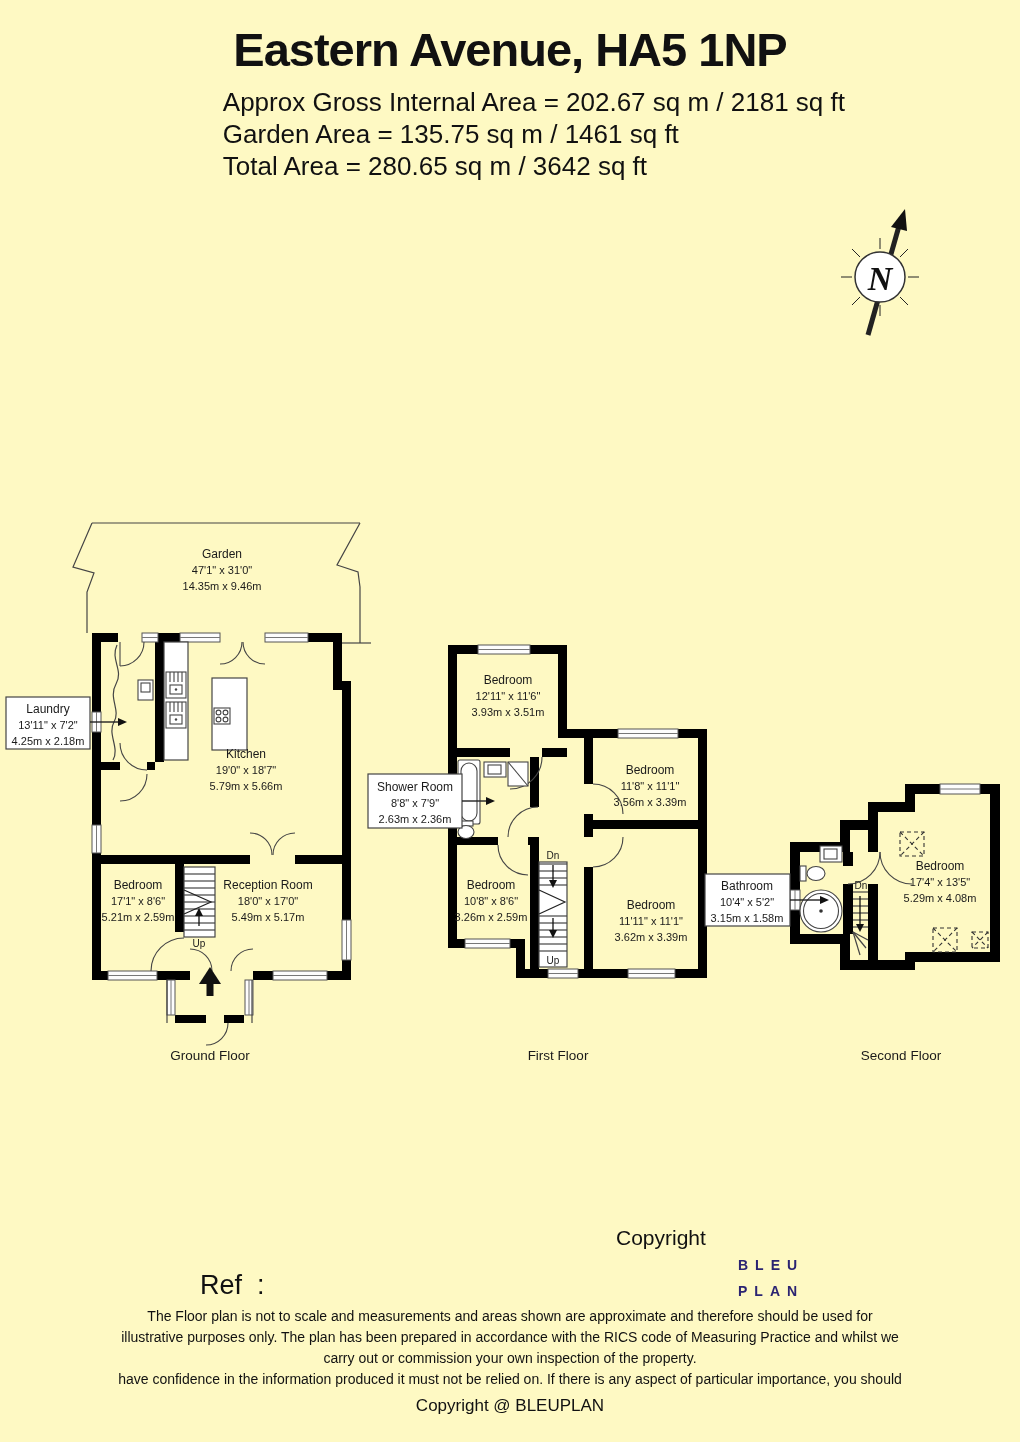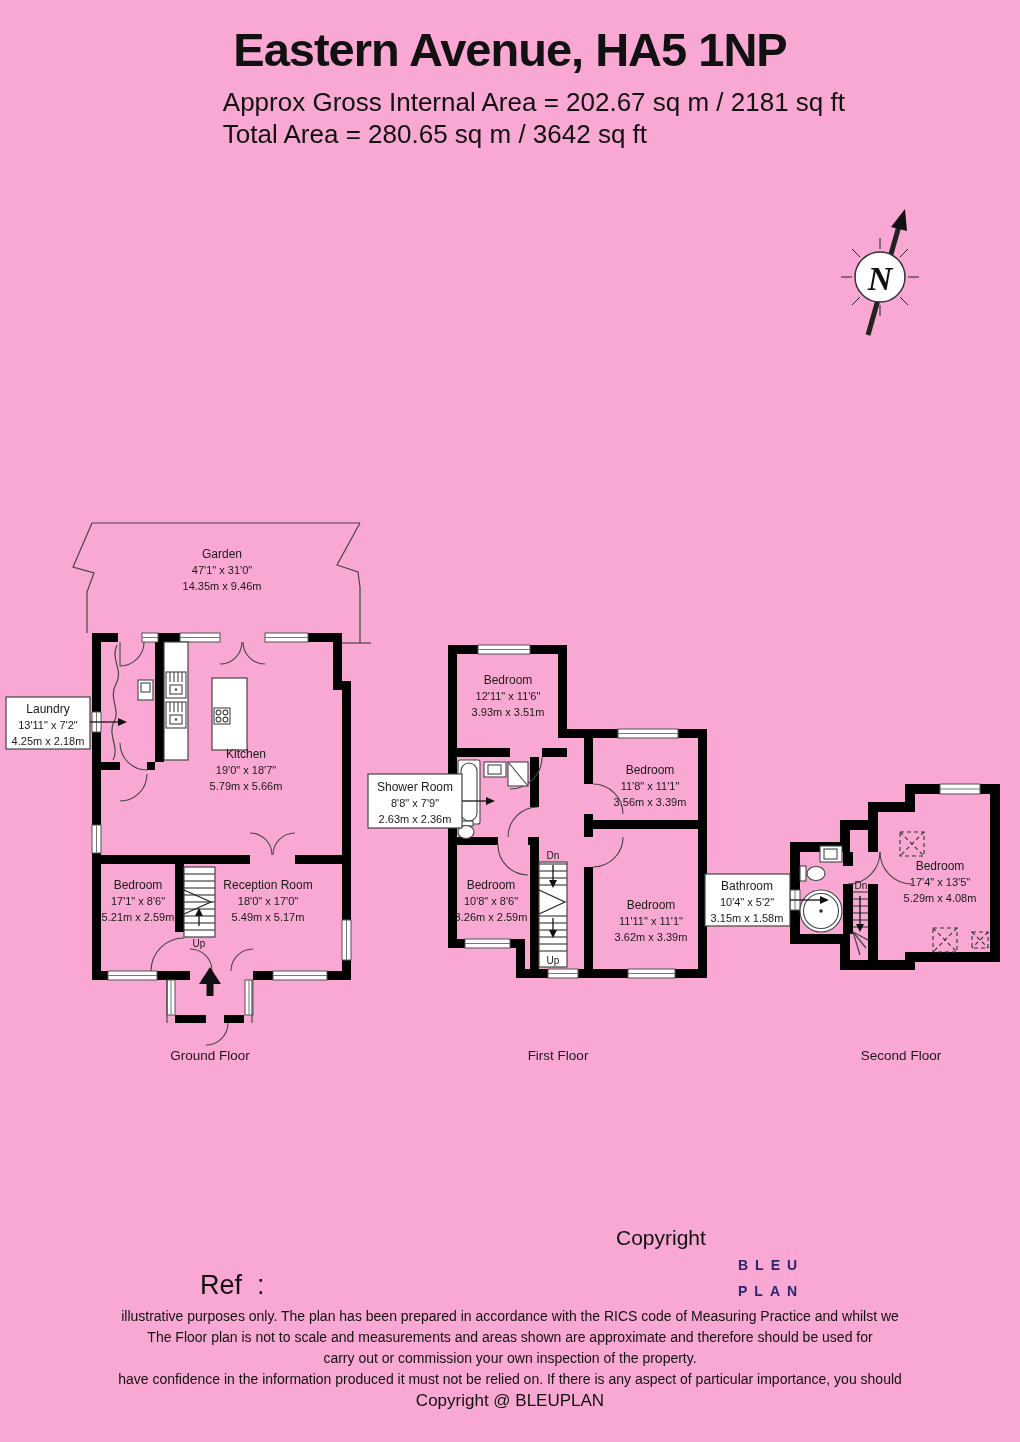--- a/index.html
+++ b/index.html
@@ -1,16 +1,16 @@
 <!DOCTYPE html>
 <html><head>
 <meta charset="utf-8">
 <style>
   html,body{margin:0;padding:0;background:#e8e8e8;}
-  .page{position:relative;width:1020px;height:1442px;background:#f9a8d4;
+  .page{position:relative;width:1020px;height:1442px;background:#fef9c3;
         font-family:"Liberation Sans",sans-serif;color:#1a1a1a;overflow:hidden;}
   .page-title{position:absolute;top:22px;left:0;width:100%;text-align:center;
         font-size:47px;font-weight:bold;letter-spacing:-1px;color:#111;}
   .area-block{position:absolute;top:86px;right:175px;text-align:left;
         font-size:26px;line-height:32px;color:#111;}
   svg{position:absolute;overflow:visible;}
   svg text{fill:#1a1a1a;}
   .rname{font:12px "Liberation Sans",sans-serif;text-anchor:middle;}
   .rdim{font:11px "Liberation Sans",sans-serif;text-anchor:middle;}
   .caption{font:13.5px "Liberation Sans",sans-serif;text-anchor:middle;}
@@ -26,31 +26,32 @@
   .leaderbox{fill:#fff;stroke:#444;stroke-width:1.2;}
   .leader{stroke:#222;stroke-width:1.4;}
   .arrowhead{fill:#111;}
   .nsvg line,.nsvg path{stroke:#222;}
   .footer-ref{position:absolute;left:200px;top:1270px;font-size:27px;color:#111;}
   .footer-copy{position:absolute;left:616px;top:1226px;font-size:21px;color:#111;}
   .logo{position:absolute;left:738px;top:1252px;font-size:14px;font-weight:bold;
         letter-spacing:0.5em;line-height:26px;}
   .disclaimer{position:absolute;top:1306px;left:0;width:100%;text-align:center;
         font-size:14px;line-height:21px;color:#111;}
-  .disc-copy{font-size:17px;}
+  .disc-copy{font-size:17px;margin-top:5px;}
 </style>
 </head>
 <body>
 
 <div class="page">
 
   <div class="page-title">Eastern Avenue, HA5 1NP</div>
 
   <div class="area-block">
     <div>Approx Gross Internal Area = 202.67 sq m / 2181 sq ft</div>
+    <div>Garden Area = 135.75 sq m / 1461 sq ft</div>
     <div>Total Area = 280.65 sq m / 3642 sq ft</div>
   </div>
 
   <svg class="nsvg" style="left:835px;top:205px;" width="110" height="150" viewBox="0 0 110 150">
     <line x1="33" y1="130" x2="66" y2="14" stroke-width="5"></line>
     <circle cx="45" cy="72" r="25" fill="#fff" stroke="#333" stroke-width="1.5"></circle>
     <g stroke="#555" stroke-width="1">
       <line x1="73" y1="72" x2="84" y2="72"></line>
         <line x1="17" y1="72" x2="6" y2="72"></line>
       <line x1="45" y1="44" x2="45" y2="33"></line>
@@ -444,20 +445,20 @@
   </svg>
 
   <div class="footer-ref">Ref&nbsp;&nbsp;:</div>
   <div class="footer-copy">Copyright</div>
   <div class="logo" id="logo" style="color: rgb(43, 36, 114);">
     <div>BLEU</div>
     <div>PLAN</div>
   </div>
 
   <div class="disclaimer">
+    <div>The Floor plan is not to scale and measurements and areas shown are approximate and therefore should be used for</div>
     <div>illustrative purposes only. The plan has been prepared in accordance with the RICS code of Measuring Practice and whilst we</div>
-    <div>The Floor plan is not to scale and measurements and areas shown are approximate and therefore should be used for</div>
     <div>carry out or commission your own inspection of the property.</div>
     <div>have confidence in the information produced it must not be relied on. If there is any aspect of particular importance, you should</div>
     <div class="disc-copy">Copyright @ BLEUPLAN</div>
   </div>
 
 </div>
 
 </body></html>

